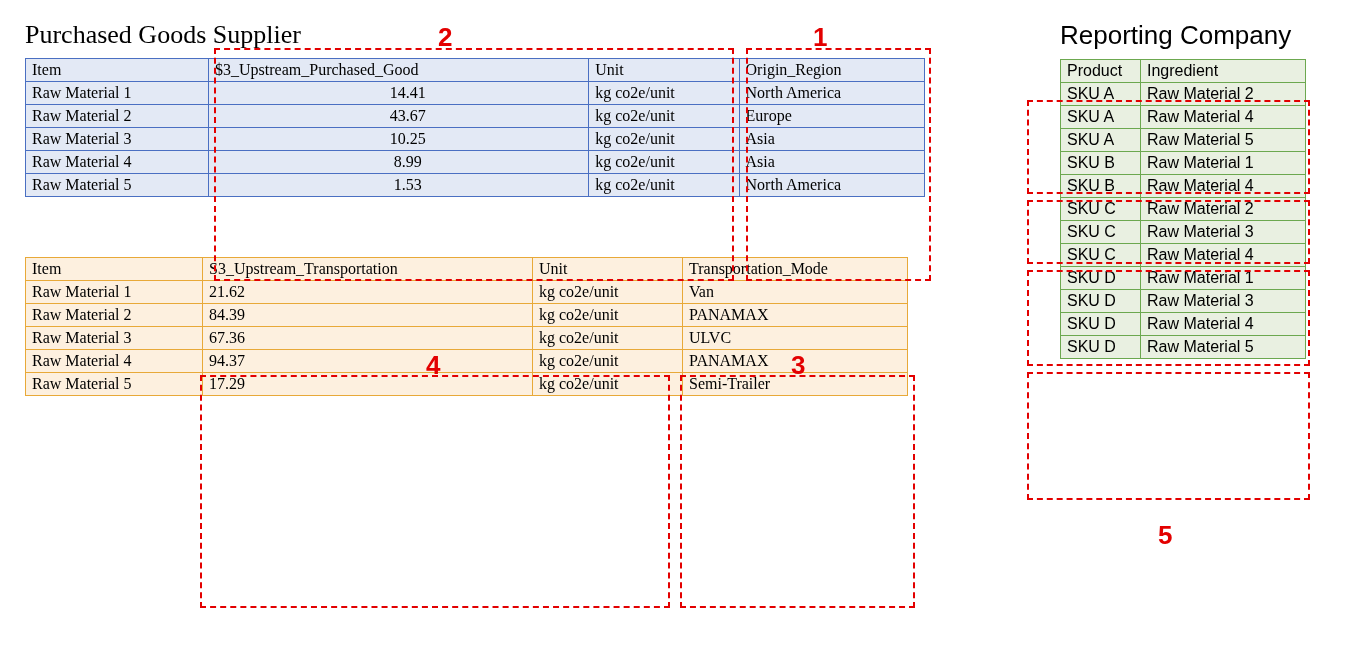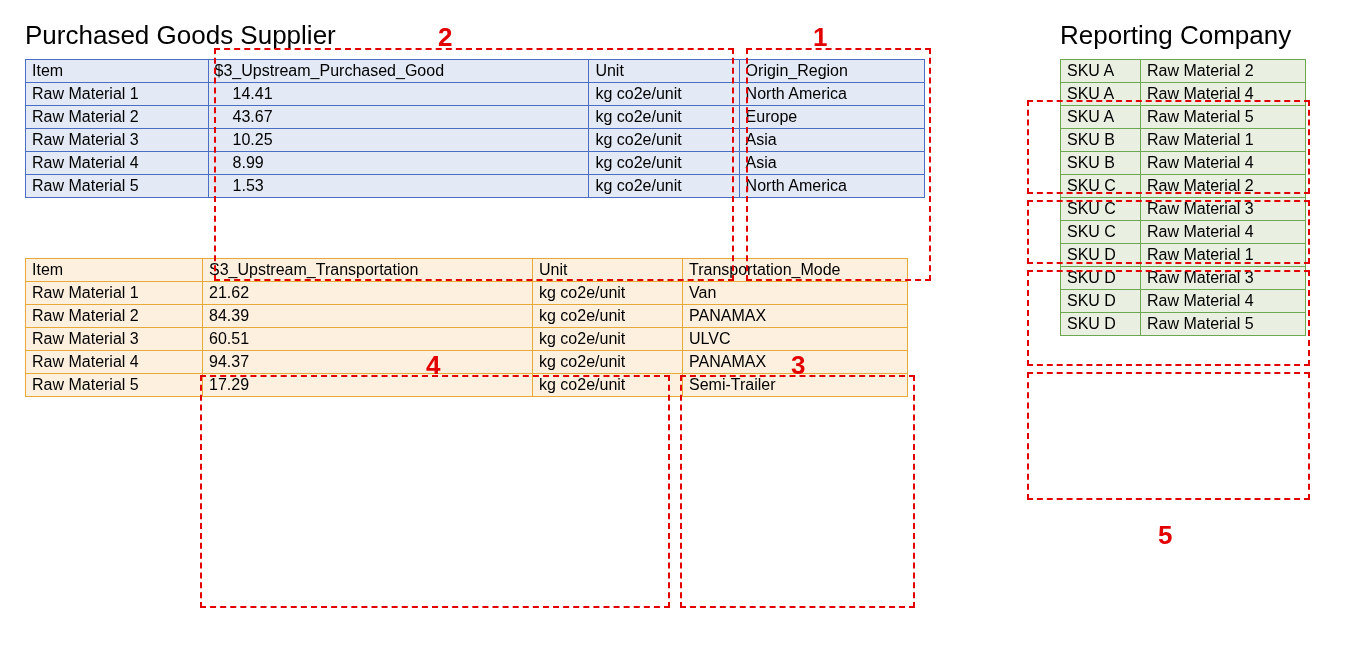--- a/index.html
+++ b/index.html
@@ -15,20 +15,21 @@
       font-size: 26px;
       font-weight: normal;
       color: #000;
       margin-bottom: 8px;
     }
     .left-col {
       position: absolute;
       left: 25px;
       top: 20px;
       width: 900px;
+      font-family: Liberation Serif, serif;
     }
     .right-col {
       position: absolute;
       left: 1040px;
       top: 20px;
       width: 300px;
       padding-left: 20px;
     }
     table {
       border-collapse: collapse;
@@ -37,21 +38,21 @@
     td, th {
       padding: 2px 6px;
       text-align: left;
       font-weight: normal;
     }
     
     .tbl-blue td, .tbl-blue th {
       border: 1.5px solid #4a6fc2;
       background: #e3e9f5;
     }
-    .tbl-blue .num { text-align: left; padding-left: 24px; }
+    .tbl-blue .num { text-align: center; padding-left: 24px; }
     
     .tbl-orange td, .tbl-orange th {
       border: 1.5px solid #e8a938;
       background: #fdf0df;
     }
     .tbl-orange .num { text-align: left; }
     
     .tbl-green td, .tbl-green th {
       border: 1.5px solid #6ca84f;
       background: #e9f0e1;
@@ -160,21 +161,21 @@
           <td>Van</td>
         </tr>
     <tr>
           <td>Raw Material 2</td>
           <td class="num">84.39</td>
           <td>kg co2e/unit</td>
           <td>PANAMAX</td>
         </tr>
     <tr>
           <td>Raw Material 3</td>
-          <td class="num">60.51</td>
+          <td class="num">67.36</td>
           <td>kg co2e/unit</td>
           <td>ULVC</td>
         </tr>
     <tr>
           <td>Raw Material 4</td>
           <td class="num">94.37</td>
           <td>kg co2e/unit</td>
           <td>PANAMAX</td>
         </tr>
     <tr>
@@ -188,20 +189,24 @@
 </div>
 
 <div class="right-col">
   <div class="section-title">Reporting Company</div>
   <table class="tbl-green">
     <colgroup>
         <col class="c1">
         <col class="c2">
       </colgroup>
     <tbody>
+        <tr>
+      <th>Product</th>
+      <th>Ingredient</th>
+    </tr>
     <tr>
           <td>SKU A</td>
           <td>Raw Material 2</td>
         </tr>
     <tr>
           <td>SKU A</td>
           <td>Raw Material 4</td>
         </tr>
     <tr>
           <td>SKU A</td>

